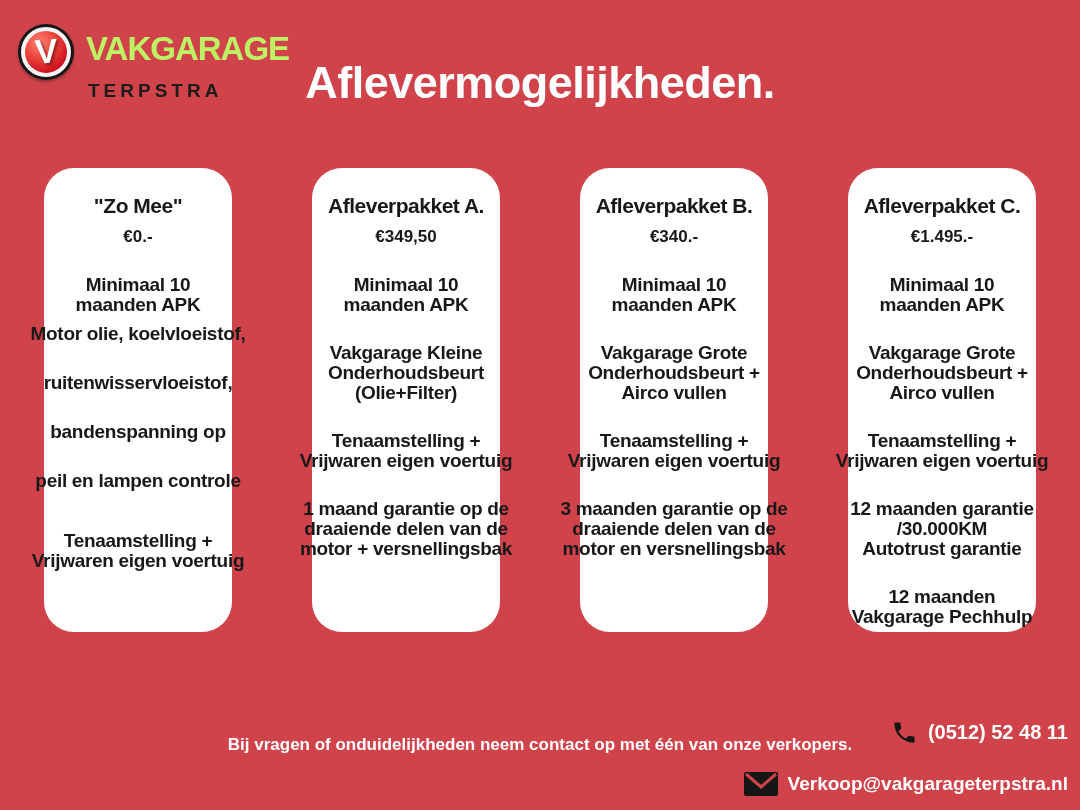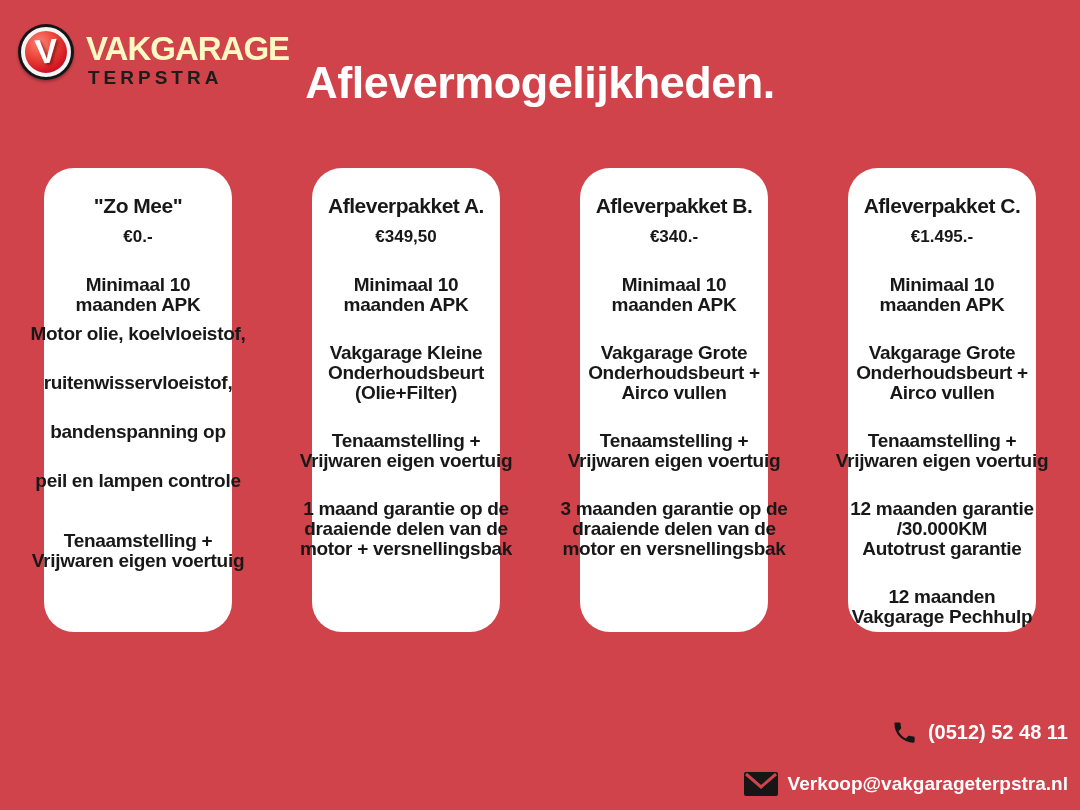--- a/index.html
+++ b/index.html
@@ -42,31 +42,31 @@
     font-size: 34px;
     font-weight: bold;
     line-height: 1;
     transform: translateY(-1px) rotate(-4deg);
     text-shadow: 2px 2px 3px rgba(80,0,0,0.55);
   }
   .logo-text { margin-left: 12px; margin-top: 8px; }
   .logo-brand {
     font-size: 33px;
     font-weight: bold;
-    color: #fef9c3;
+    color: #bef264;
     letter-spacing: -1px;
     line-height: 1;
   }
   .logo-subbrand {
     font-size: 19px;
     font-weight: bold;
     color: #1c1c1a;
     letter-spacing: 4px;
     line-height: 1;
-    margin-top: 3px;
+    margin-top: 16px;
     margin-left: 2px;
   }
 
   
   .page-title {
     position: absolute;
     top: 57px;
     left: 0;
     width: 100%;
     text-align: center;
@@ -261,20 +261,21 @@
           <div class="line">/30.000KM</div>
           <div class="line">Autotrust garantie</div>
         </div>
         <div class="card-section">
           <div class="line">12 maanden</div>
           <div class="line">Vakgarage Pechhulp</div>
         </div>
       </div>
     </div>
 
+  <div class="footer-note">Bij vragen of onduidelijkheden neem contact op met één van onze verkopers.</div>
 
   <div class="contact">
     <div class="contact-row phone">
       <span class="icon-wrap">
         <svg width="27" height="27" viewBox="0 0 24 24">
           <path fill="#161616" d="M6.62 10.79c1.44 2.83 3.76 5.14 6.59 6.59l2.2-2.21a1 1 0 0 1 1.02-.24c1.12.37 2.33.57 3.57.57a1 1 0 0 1 1 1V20a1 1 0 0 1-1 1C10.61 21 3 13.39 3 4a1 1 0 0 1 1-1h3.5a1 1 0 0 1 1 1c0 1.25.2 2.45.57 3.57a1 1 0 0 1-.25 1.02l-2.2 2.2z"></path>
         </svg>
       </span>
       <span>(0512) 52 48 11</span>
     </div>

